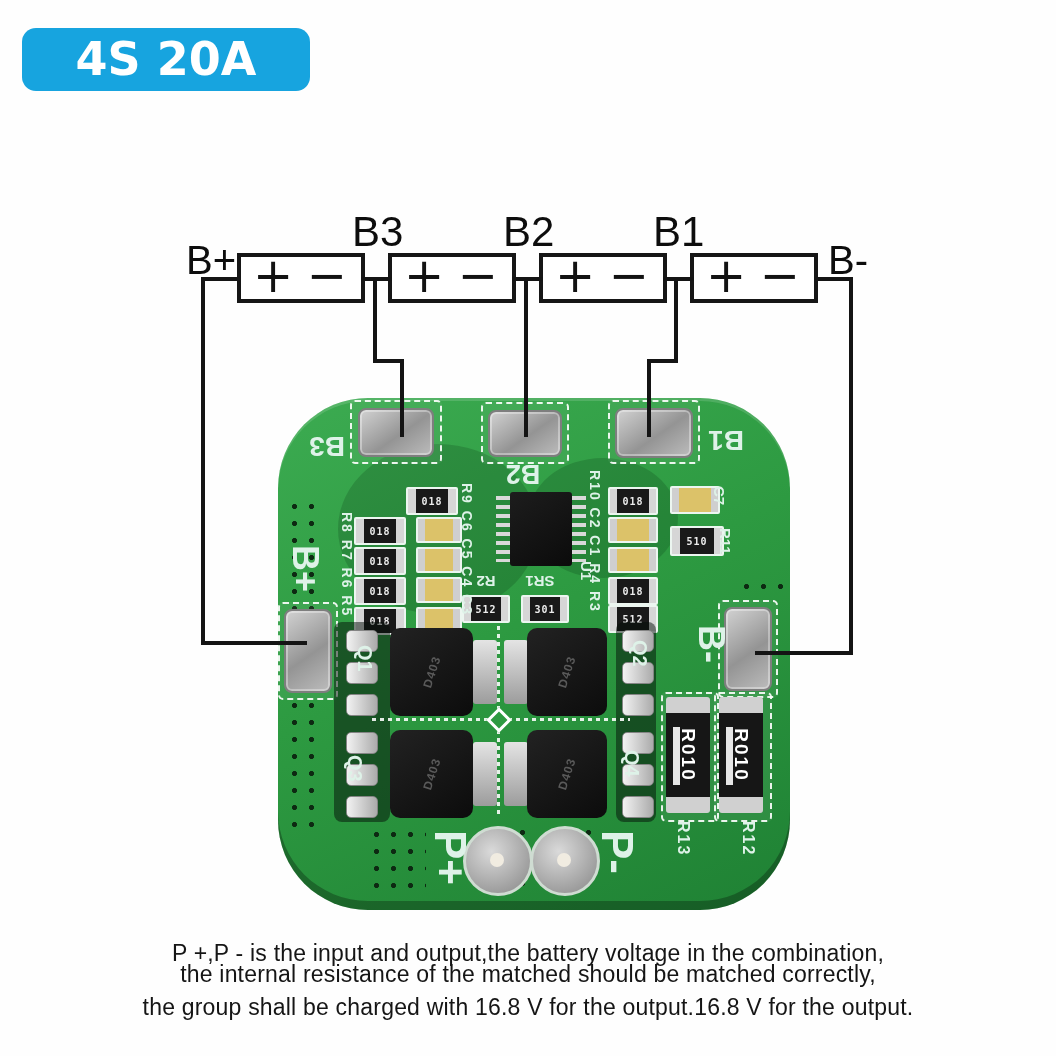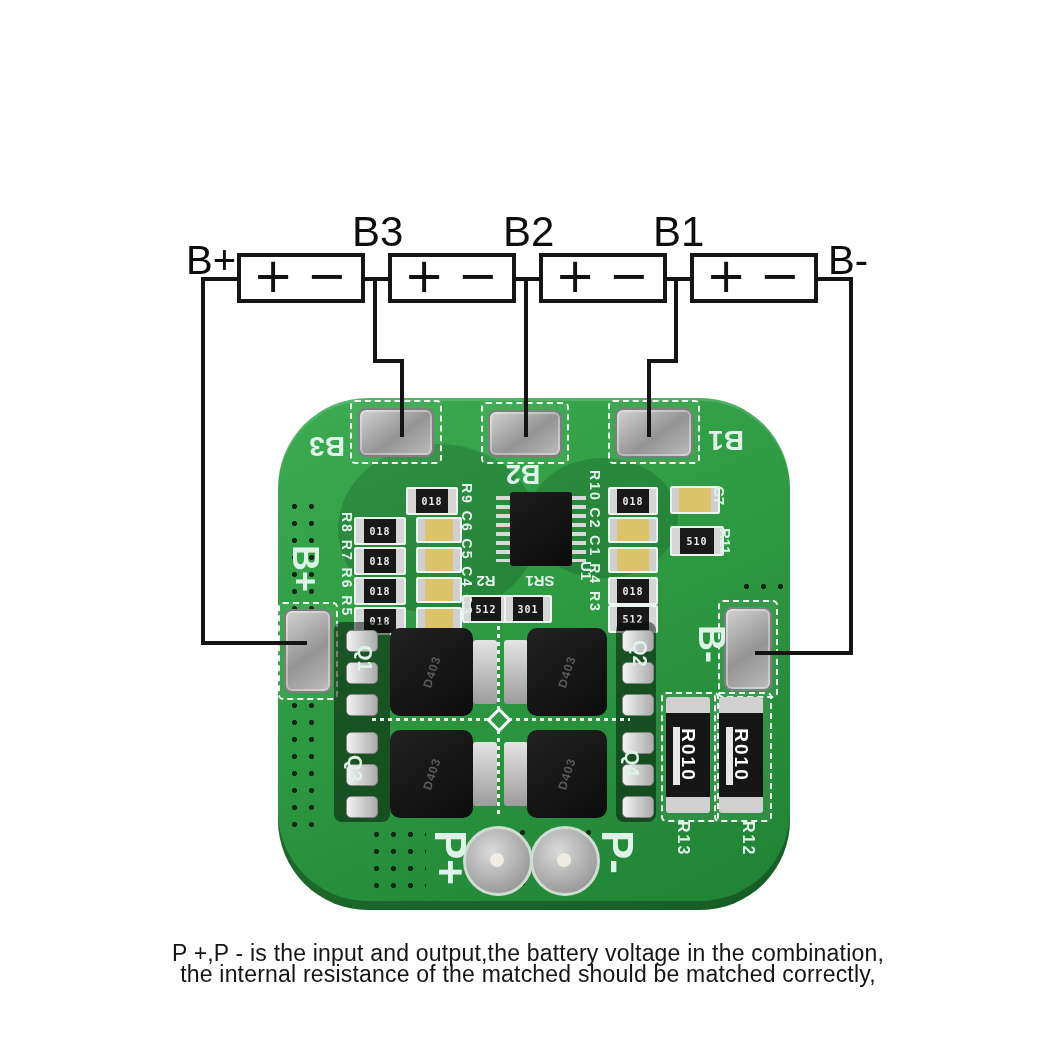--- a/index.html
+++ b/index.html
@@ -71,20 +71,21 @@
   .ppad div { position:absolute; left:24px; top:24px; width:14px; height:14px; border-radius:50%; background:#f1ece1; }
 
   .caption { position:absolute; left:0; width:1056px; text-align:center; color:#151515;
              font-size:23px; letter-spacing:.2px; }
 </style>
 </head>
 <body>
 
 <div id="canvas">
 
+  <div class="badge" style="top:28px;height:63px;line-height:63px;font-size:46px;">4S 20A</div>
 
   <div class="dlabel" style="left:186px;top:238px;font-size:40px;">B+</div>
   <div class="dlabel" style="left:352px;top:208px;font-size:42px;">B3</div>
   <div class="dlabel" style="left:503px;top:208px;font-size:42px;">B2</div>
   <div class="dlabel" style="left:653px;top:208px;font-size:42px;">B1</div>
   <div class="dlabel" style="left:828px;top:238px;font-size:40px;">B-</div>
 
   <div class="cell" style="left:237px;top:253px;">
     <span class="sign" style="left:12px;">+</span>
     <span class="sign" style="right:14px;">−</span>
@@ -182,21 +183,21 @@
       </div>
     <div class="smdy" style="left:138px;top:209px;width:42px;height:22px;"></div>
 
     <div class="pins" style="left:218px;top:98px;width:14px;height:66px;"></div>
     <div class="pins" style="left:294px;top:98px;width:14px;height:66px;"></div>
     <div class="ic" style="left:232px;top:94px;width:62px;height:74px;"></div>
 
     <div class="smdr" style="left:184px;top:197px;width:44px;height:24px;">
         <span>512</span>
       </div>
-    <div class="smdr" style="left:226px;top:197px;width:44px;height:24px;">
+    <div class="smdr" style="left:243px;top:197px;width:44px;height:24px;">
         <span>301</span>
       </div>
 
     <div class="smdr" style="left:330px;top:89px;width:46px;height:24px;">
         <span>018</span>
       </div>
     <div class="smdy" style="left:330px;top:119px;width:46px;height:22px;"></div>
     <div class="smdy" style="left:330px;top:149px;width:46px;height:22px;"></div>
     <div class="smdr" style="left:330px;top:179px;width:46px;height:24px;">
         <span>018</span>
@@ -265,14 +266,15 @@
     <div class="ppad" style="left:185px;top:428px;width:64px;height:64px;">
         <div></div>
       </div>
     <div class="ppad" style="left:252px;top:428px;width:64px;height:64px;">
         <div></div>
       </div>
   </div>
 
   <div class="caption" style="top:940px;">P +,P - is the input and output,the battery voltage in the combination,</div>
   <div class="caption" style="top:961px;">the internal resistance of the matched should be matched correctly,</div>
+  <div class="caption" style="top:994px;">the group shall be charged with 16.8 V for the output.16.8 V for the output.</div>
 
 </div>
 
 </body></html>

